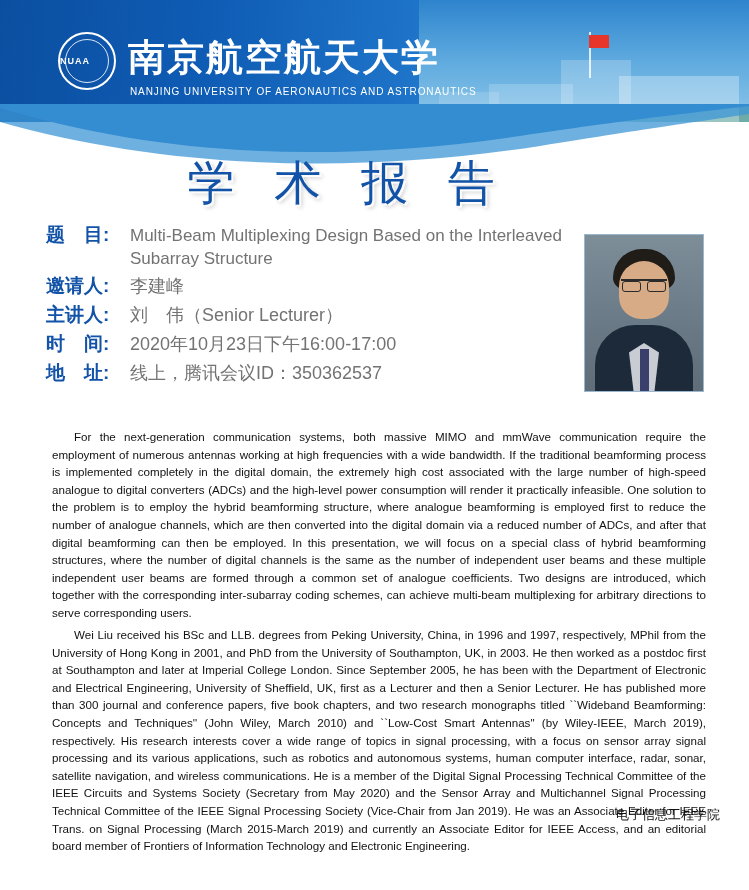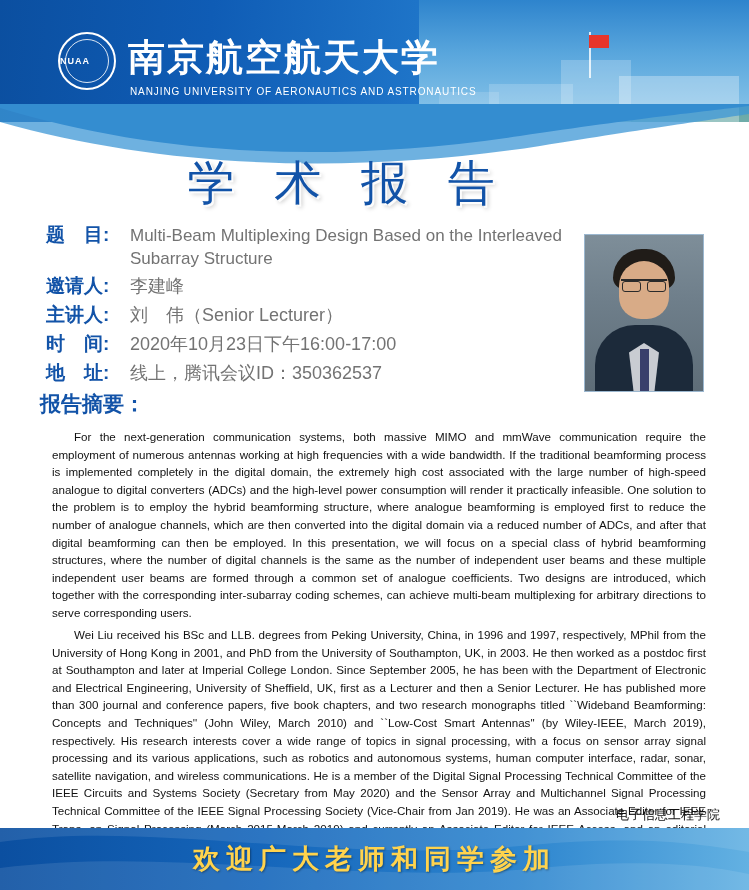--- a/index.html
+++ b/index.html
@@ -345,34 +345,24 @@
 
   <div class="portrait">
     <div class="body"></div>
     <div class="shirt"></div>
     <div class="tie"></div>
     <div class="hair"></div>
     <div class="face"></div>
     <div class="glasses"></div>
   </div>
 
-  <div class="section-head" id="abstract-head">报告摘要：</div>
   <div class="section-body" id="abstract-body">
     <p>For the next-generation communication systems, both massive MIMO and mmWave communication require the employment of numerous antennas working at high frequencies with a wide bandwidth. If the traditional beamforming process is implemented completely in the digital domain, the extremely high cost associated with the large number of high-speed analogue to digital converters (ADCs) and the high-level power consumption will render it practically infeasible. One solution to the problem is to employ the hybrid beamforming structure, where analogue beamforming is employed first to reduce the number of analogue channels, which are then converted into the digital domain via a reduced number of ADCs, and after that digital beamforming can then be employed. In this presentation, we will focus on a special class of hybrid beamforming structures, where the number of digital channels is the same as the number of independent user beams and these multiple independent user beams are formed through a common set of analogue coefficients. Two designs are introduced, which together with the corresponding inter-subarray coding schemes, can achieve multi-beam multiplexing for arbitrary directions to serve corresponding users.</p>
   </div>
 
   <div class="section-body" id="bio-body">
     <p>Wei Liu received his BSc and LLB. degrees from Peking University, China, in 1996 and 1997, respectively, MPhil from the University of Hong Kong in 2001, and PhD from the University of Southampton, UK, in 2003. He then worked as a postdoc first at Southampton and later at Imperial College London. Since September 2005, he has been with the Department of Electronic and Electrical Engineering, University of Sheffield, UK, first as a Lecturer and then a Senior Lecturer. He has published more than 300 journal and conference papers, five book chapters, and two research monographs titled ``Wideband Beamforming: Concepts and Techniques'' (John Wiley, March 2010) and ``Low-Cost Smart Antennas'' (by Wiley-IEEE, March 2019), respectively. His research interests cover a wide range of topics in signal processing, with a focus on sensor array signal processing and its various applications, such as robotics and autonomous systems, human computer interface, radar, sonar, satellite navigation, and wireless communications. He is a member of the Digital Signal Processing Technical Committee of the IEEE Circuits and Systems Society (Secretary from May 2020) and the Sensor Array and Multichannel Signal Processing Technical Committee of the IEEE Signal Processing Society (Vice-Chair from Jan 2019). He was an Associate Editor for IEEE Trans. on Signal Processing (March 2015-March 2019) and currently an Associate Editor for IEEE Access, and an editorial board member of Frontiers of Information Technology and Electronic Engineering.</p>
   </div>
 
   <div class="org">电子信息工程学院</div>
 
-  <div class="footer">
-    <div class="fwave">
-      <svg width="749" height="62" viewBox="0 0 749 62" xmlns="http://www.w3.org/2000/svg">
-        <path d="M0,14 C150,-8 330,36 520,18 C640,6 700,16 749,24 L749,0 L0,0 Z" fill="#ffffff" opacity="0.10"></path>
-        <path d="M0,40 C170,18 360,58 540,40 C650,30 710,38 749,46 L749,62 L0,62 Z" fill="#ffffff" opacity="0.10"></path>
-      </svg>
-    </div>
-    <div class="footer-text">欢迎广大老师和同学参加</div>
-  </div>
 
 </div>
 
 </body></html>

